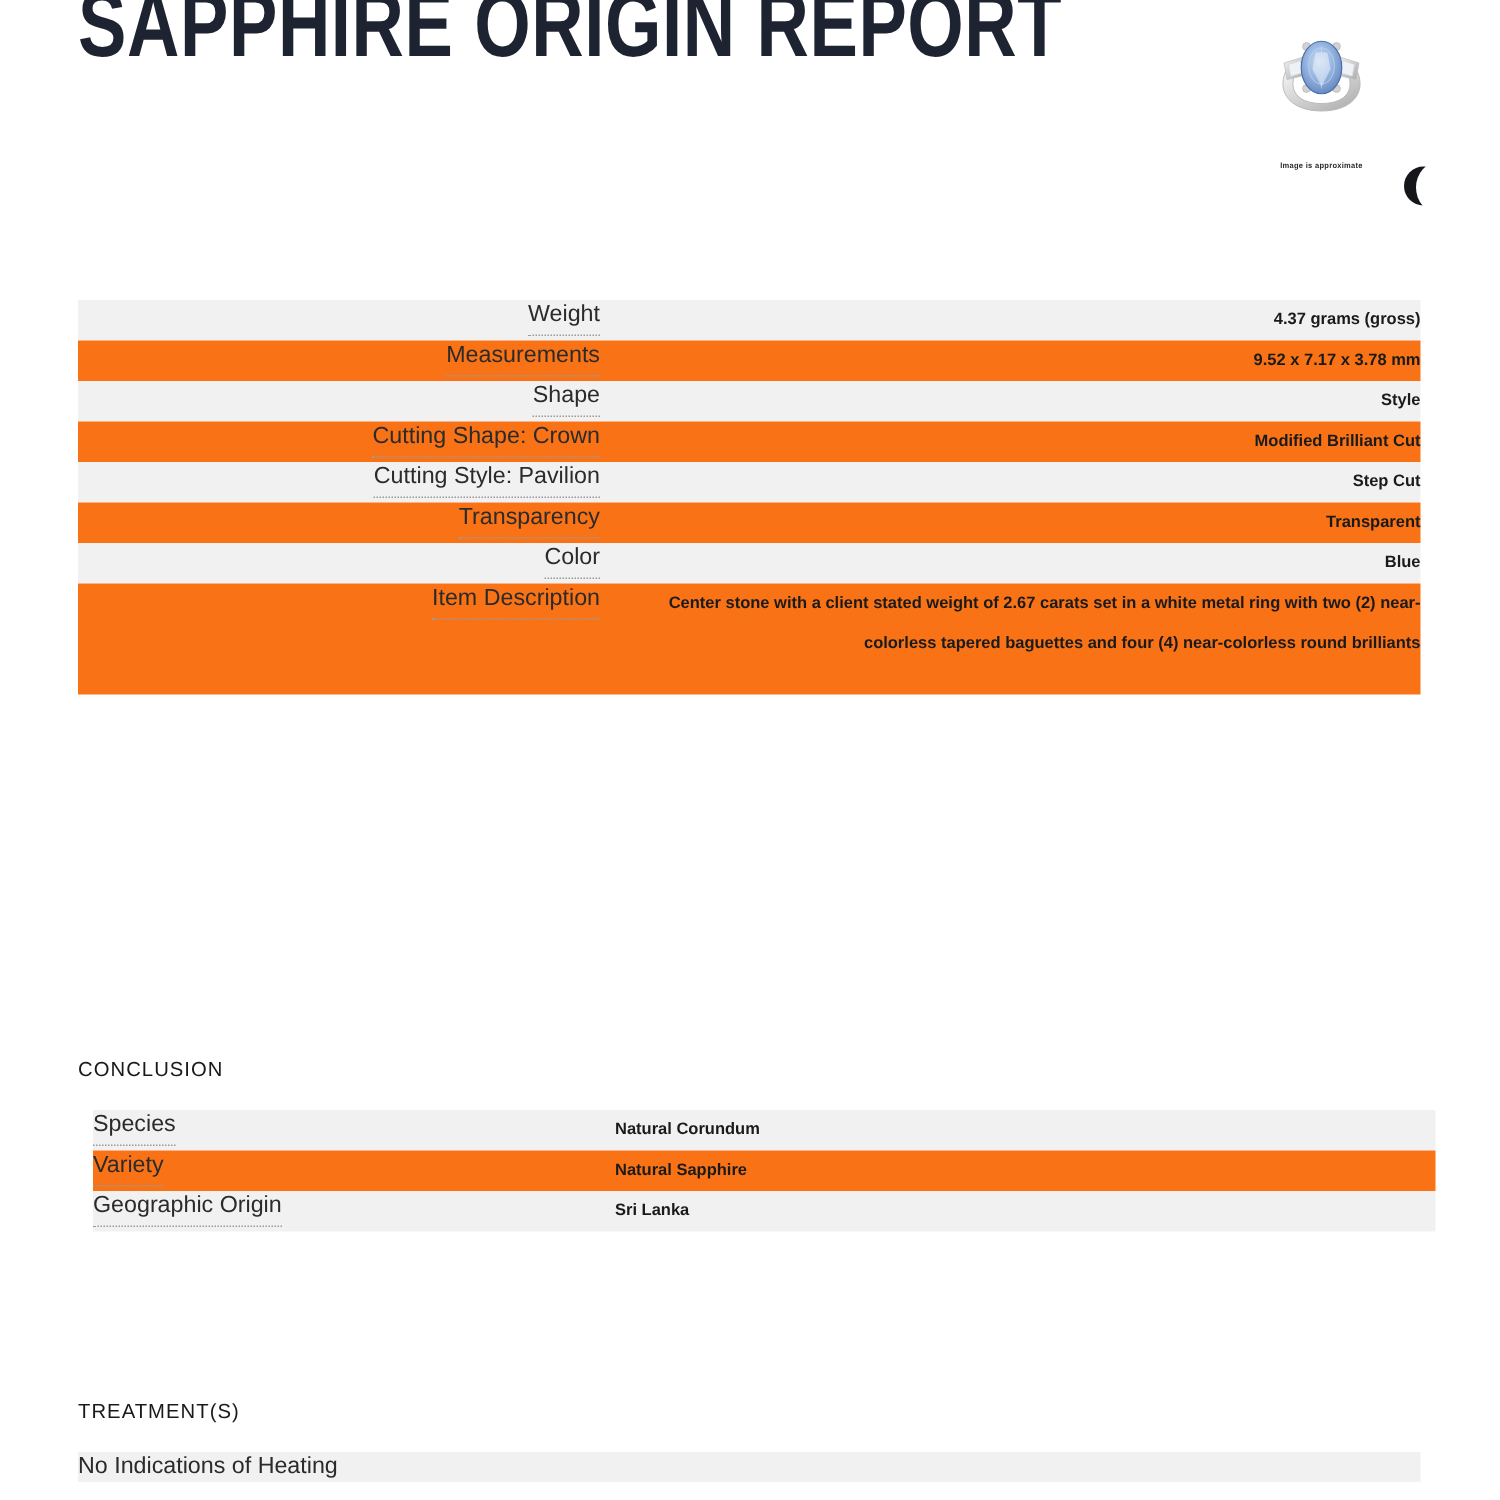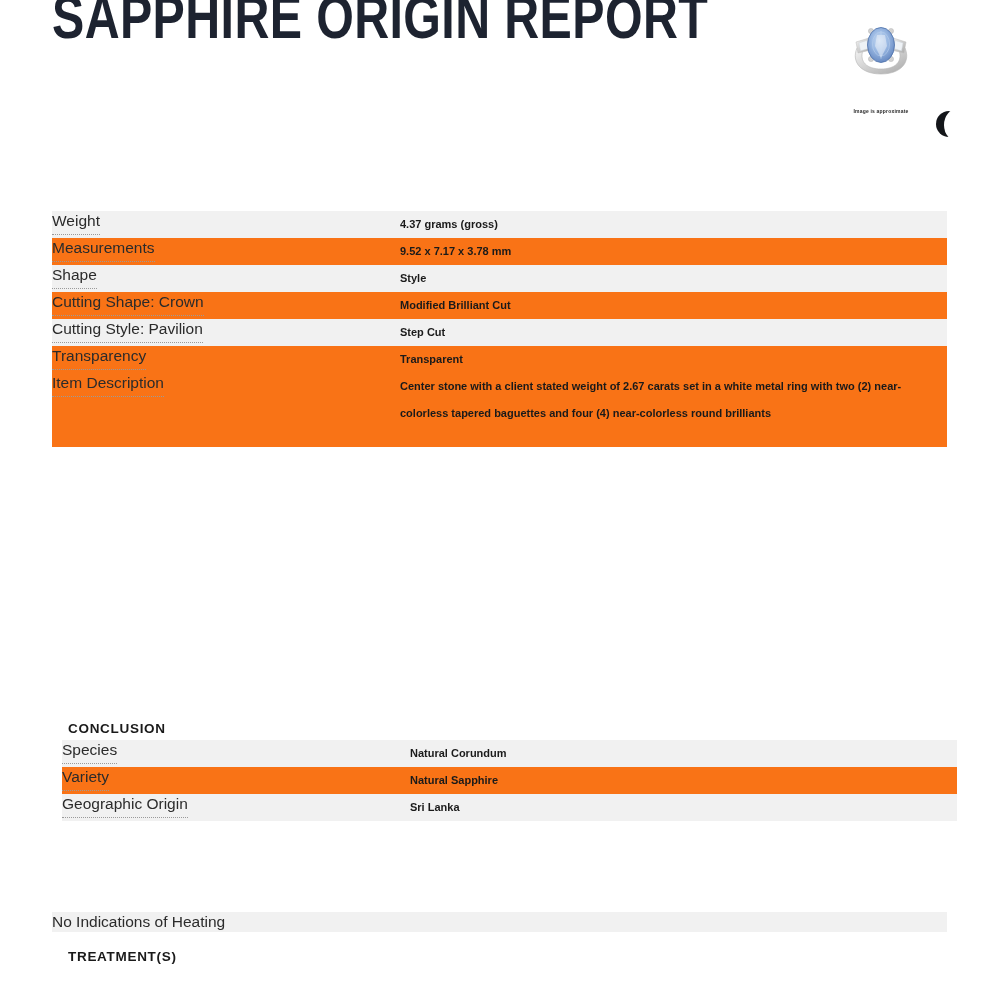--- a/index.html
+++ b/index.html
@@ -87,23 +87,23 @@
     border-radius: 50% 0 0 50%;
   }
 
   
   .spec-table {
     position: absolute;
     left: 52px;
     width: 895px;
     border-collapse: collapse;
   }
-  #main-table  { top: 211px; }
+  #main-table  { top: 200px; text-align: right; }
   #conclusion-table { top: 740px; margin-left: 10px; }
-  #treatment-table  { top: 912px; }
+  #treatment-table  { top: 968px; }
 
   .spec-table tr.row-shade { background: #f1f1f1; }
   .spec-table tr.row-plain { background: #f97316; }
 
   .spec-table td {
     padding: 0;
     vertical-align: top;
   }
   .cell-label {
     width: 348px;
@@ -132,24 +132,24 @@
     line-height: 20px;
     font-weight: 400;
     color: #2b2b2b;
   }
 
   
   .section-heading {
     position: absolute;
     left: 52px;
     font-size: 13.5px;
-    font-weight: 700;
+    font-weight: 400;
     letter-spacing: 0.7px;
     color: #1a1a1a;
-    margin: 16px;
+    margin: 0;
   }
   #heading-conclusion { top: 705px; }
   #heading-treatments { top: 933px; }
 </style>
 </head>
 <body>
 
 <h1 class="page-title">SAPPHIRE ORIGIN REPORT</h1>
 
 <div class="ring-block">
@@ -212,20 +212,24 @@
         <td class="cell-value">Modified Brilliant Cut</td>
       </tr>
       <tr class="row-shade">
         <td class="cell-label"><span class="lbl">Cutting Style: Pavilion</span></td>
         <td class="cell-value">Step Cut</td>
       </tr>
       <tr class="row-plain">
         <td class="cell-label"><span class="lbl">Transparency</span></td>
         <td class="cell-value">Transparent</td>
       </tr>
+      <tr class="row-shade">
+        <td class="cell-label"><span class="lbl">Color</span></td>
+        <td class="cell-value">Blue</td>
+      </tr>
       <tr class="row-plain">
         <td class="cell-label"><span class="lbl">Item Description</span></td>
         <td class="cell-value multiline">Center stone with a client stated weight of 2.67 carats set in a white metal ring with two (2) near-colorless tapered baguettes and four (4) near-colorless round brilliants</td>
       </tr>
     </tbody>
 </table>
 
 <h2 class="section-heading" id="heading-conclusion">CONCLUSION</h2>
 
 <table class="spec-table" id="conclusion-table">

